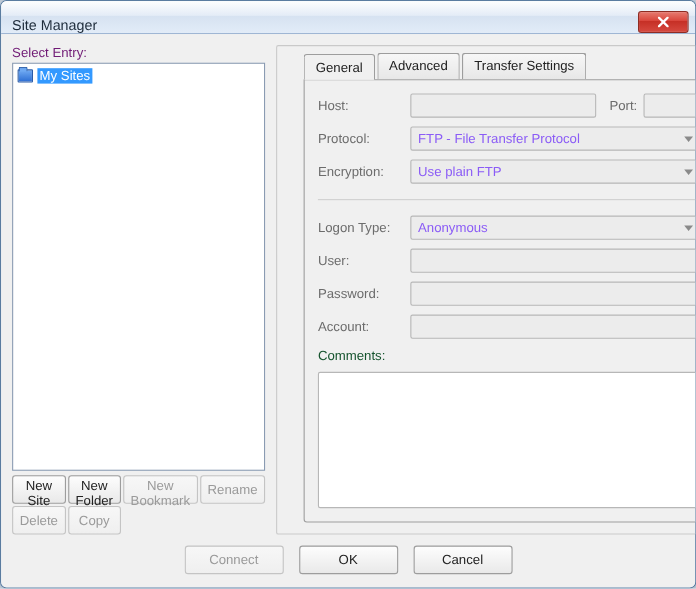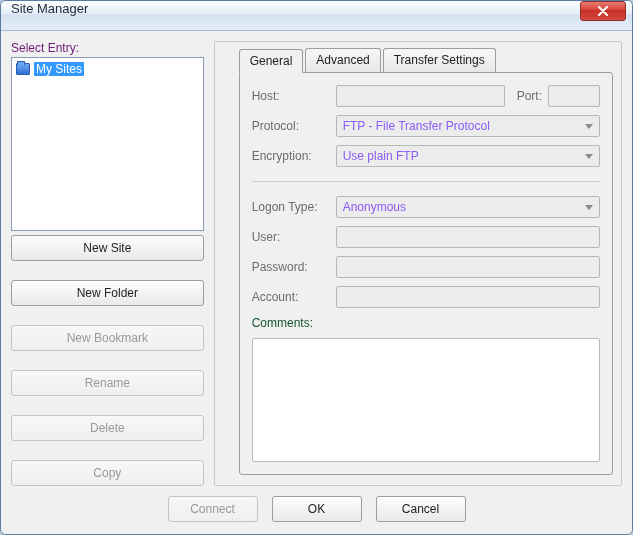--- a/index.html
+++ b/index.html
@@ -15,21 +15,21 @@
     border: 1px solid #5a7ca0;
     border-radius: 6px;
     position: relative;
     box-shadow: 0 0 8px rgba(0,0,0,0.3);
     overflow: hidden;
   }
   .titlebar {
     height: 30px;
     background: linear-gradient(#fdfefe, #e4ecf7 45%, #d6e2f1 46%, #e2ecf8);
     border-bottom: 1px solid #9fb6d4;
-    display: flex; align-items: flex-start;
+    display: flex; align-items: flex-end;
     padding: 0 6px 0 10px;
   }
   .titlebar-title {
     flex: 1;
     color: #1d2b3a;
     font-size: 13px;
   }
   .close-btn {
     width: 46px; height: 20px;
     background: linear-gradient(#e67a6f, #d9443a 45%, #c62f25 46%, #d5493f);
@@ -91,22 +91,22 @@
     top:-3px; left:0;
     width:6px; height:3px;
     background:#6fa9f2;
     border:1px solid #2a5ca8;
     border-bottom:none;
     border-radius:1px 1px 0 0;
   }
   .btn-grid {
     margin-top: 4px;
     display: grid;
-    grid-template-columns: 1fr;
-    gap: 19px;
+    grid-template-columns: 1fr 1fr 1fr 1fr;
+    gap: 2px;
   }
   .btn {
     height: 26px;
     background: linear-gradient(#fdfdfd,#e9e9e9);
     border: 1px solid #9d9d9d;
     border-radius: 3px;
     font-size: 12px;
     color: #222;
     cursor: pointer;
   }

